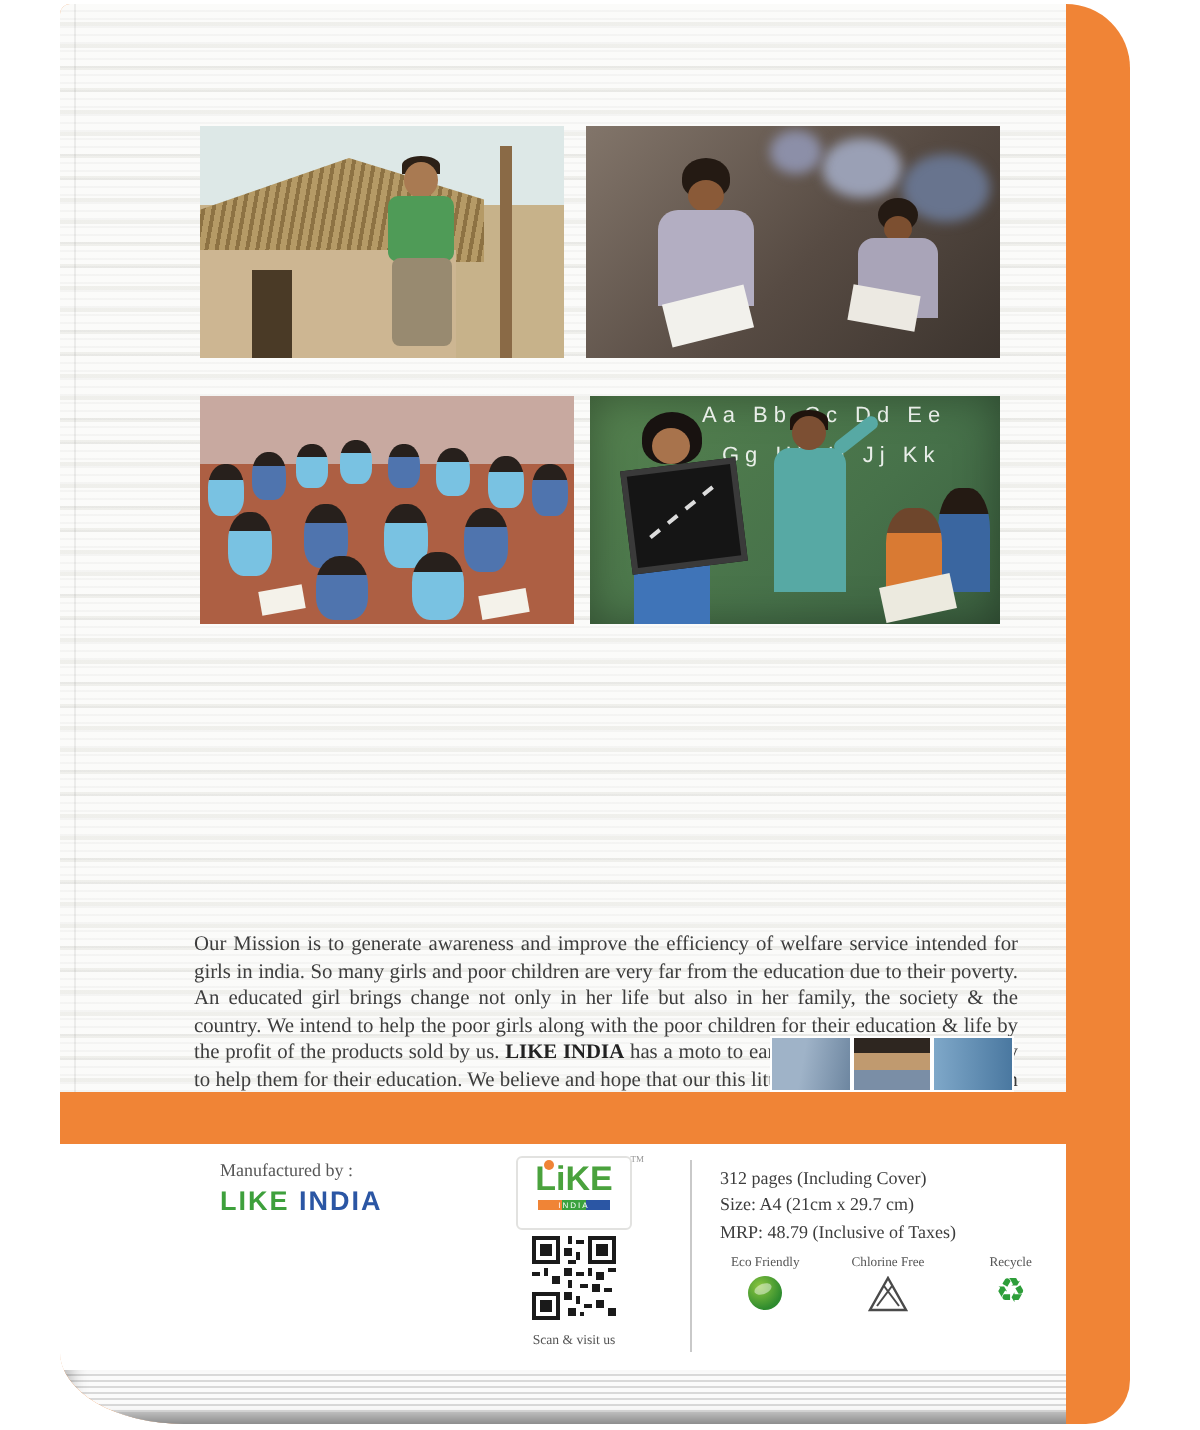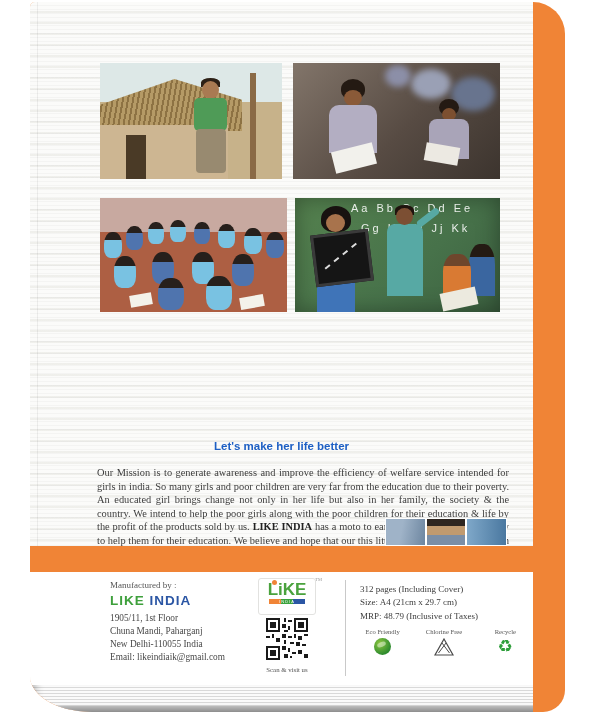--- a/index.html
+++ b/index.html
@@ -185,42 +185,35 @@
         <div class="p4-girl-face"></div>
         <div class="p4-girl-body"></div>
         <div class="p4-slate">
           <div class="p4-slate-line"></div>
         </div>
         <div class="p4-kid-blue"></div>
         <div class="p4-kid-orange"></div>
         <div class="p4-paper"></div>
       </div>
 
-      <div class="tagline">Let's make her life better</div>
       <p class="mission"><span>Our Mission is to generate awareness and improve the efficiency of welfare service intended for girls in india. So many girls and poor children are very far from the education due to their poverty.  An educated girl brings change not only in her life but also in her family, the society &amp; the country. We intend to help the poor girls along with the poor children for their education &amp; life by the profit of the products sold by us. </span><b>LIKE INDIA</b><span> has a moto to earn by selling its products only to help them for their education. We believe and hope that our this little contribution can help them to get change in their life.</span></p>
 
       <div class="ministrip">
         <div class="ms1"></div>
         <div class="ms2"></div>
         <div class="ms3"></div>
       </div>
 
       <div class="band-orange"></div>
 
       <div class="band-white">
 
         <div class="mfg-col">
           <div class="mfg-label">Manufactured by :</div>
           <div class="brand-line"><span class="brand-like">LIKE</span>&nbsp;<span class="brand-india">INDIA</span></div>
-          <div class="addr">
-            <div>1905/11, 1st Floor</div>
-            <div>Chuna Mandi, Paharganj</div>
-            <div>New Delhi-110055 India</div>
-            <div>Email: likeindiaik@gmail.com</div>
-          </div>
         </div>
 
         <div class="logo-box">
           <div class="logo-word">LiKE</div>
           
           <span class="logo-dot"></span>
           <span class="logo-tm">TM</span>
           <div class="logo-sub">
             <i class="ls1"></i>
               <i class="ls2"></i>

